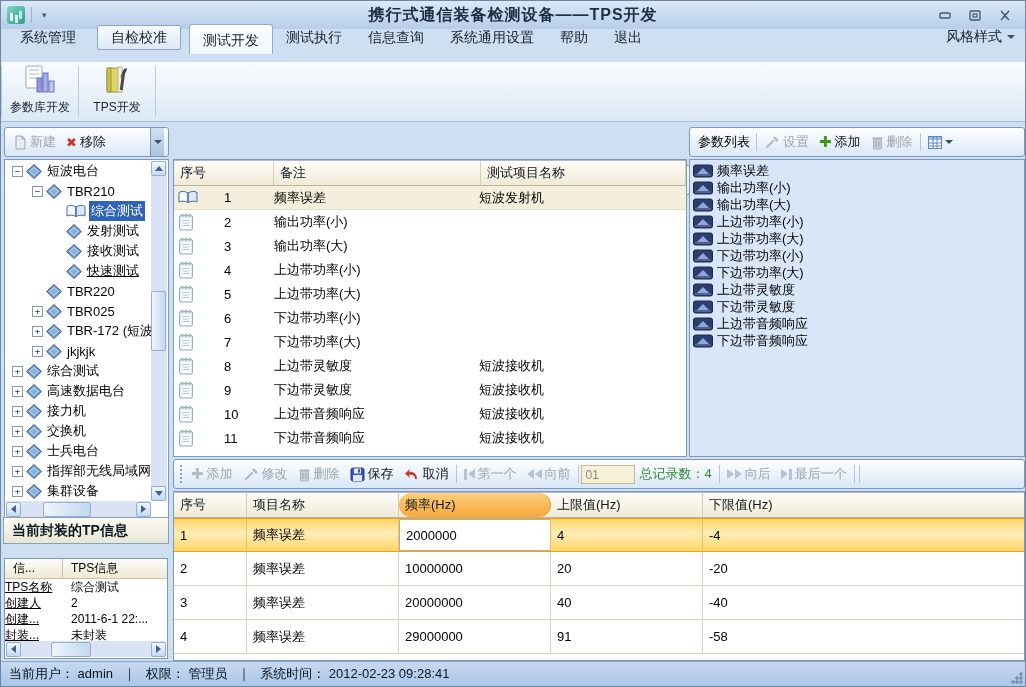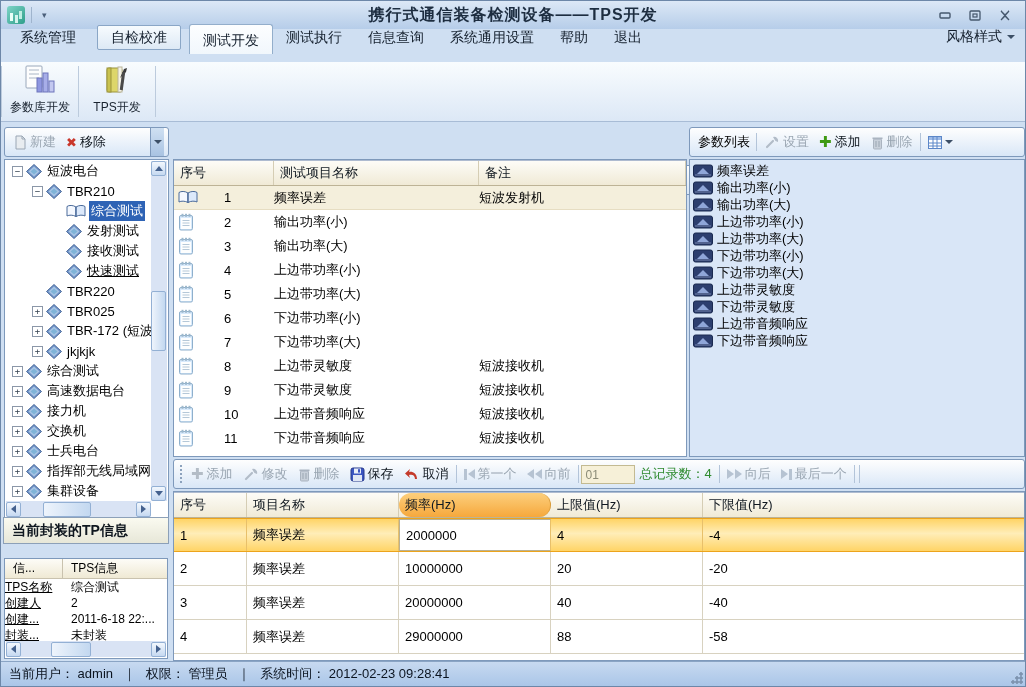--- a/index.html
+++ b/index.html
@@ -461,21 +461,21 @@
         <div class="tp-row">
           <span class="tp-k">TPS名称</span>
           <span class="tp-v">综合测试</span>
         </div>
         <div class="tp-row">
           <span class="tp-k">创建人</span>
           <span class="tp-v">2</span>
         </div>
         <div class="tp-row">
           <span class="tp-k">创建...</span>
-          <span class="tp-v">2011-6-18 22:...</span>
+          <span class="tp-v">2011-6-1 22:...</span>
         </div>
         <div class="tp-row">
           <span class="tp-k">封装...</span>
           <span class="tp-v">未封装</span>
         </div>
       </div>
     <div class="hscroll full" style="bottom:1px;">
       <div class="sbtn">
           <span class="sarrow-l"></span>
         </div>
@@ -538,22 +538,22 @@
     </div>
     <div class="titem">
       <span class="redx">✖</span>
       <span>移除选定项</span>
     </div>
   </div>
 
   <div class="panel mid-table">
     <div class="grid-header" id="mid-header">
         <div class="gh-cell" style="width: 100px;">序号</div>
+        <div class="gh-cell" style="width: auto; flex: 1 1 0%;">备注</div>
         <div class="gh-cell" style="width: 205px;">测试项目名称</div>
-        <div class="gh-cell" style="width: auto; flex: 1 1 0%;">备注</div>
       </div>
     <div id="mid-rows">
         <div class="mrow sel">
           <div class="m-no">
             <span class="m-icon">
               <svg width="20" height="15" viewBox="0 0 20 15">
                 <path d="M10 3 C7 1 3 1 1 2.5 V12 C3 10.8 7 10.8 10 12.5 Z" fill="#f4f8ff" stroke="#4a6a9a"></path>
                 <path d="M10 3 C13 1 17 1 19 2.5 V12 C17 10.8 13 10.8 10 12.5 Z" fill="#dce9fb" stroke="#4a6a9a"></path>
                 <line x1="10" y1="3" x2="10" y2="12.5" stroke="#4a6a9a"></line>
               </svg>
@@ -1023,21 +1023,21 @@
           <div class="b-cell c0">3</div>
           <div class="b-cell c1">频率误差</div>
           <div class="b-cell c2">20000000</div>
           <div class="b-cell c3">40</div>
           <div class="b-cell c4">-40</div>
         </div>
         <div class="brow">
           <div class="b-cell c0">4</div>
           <div class="b-cell c1">频率误差</div>
           <div class="b-cell c2">29000000</div>
-          <div class="b-cell c3">88</div>
+          <div class="b-cell c3">91</div>
           <div class="b-cell c4">-58</div>
         </div>
       </div>
   </div>
 
   <div class="statusbar">
     <span>当前用户： admin</span>
     <span>｜</span>
     <span>权限： 管理员</span>
     <span>｜</span>

